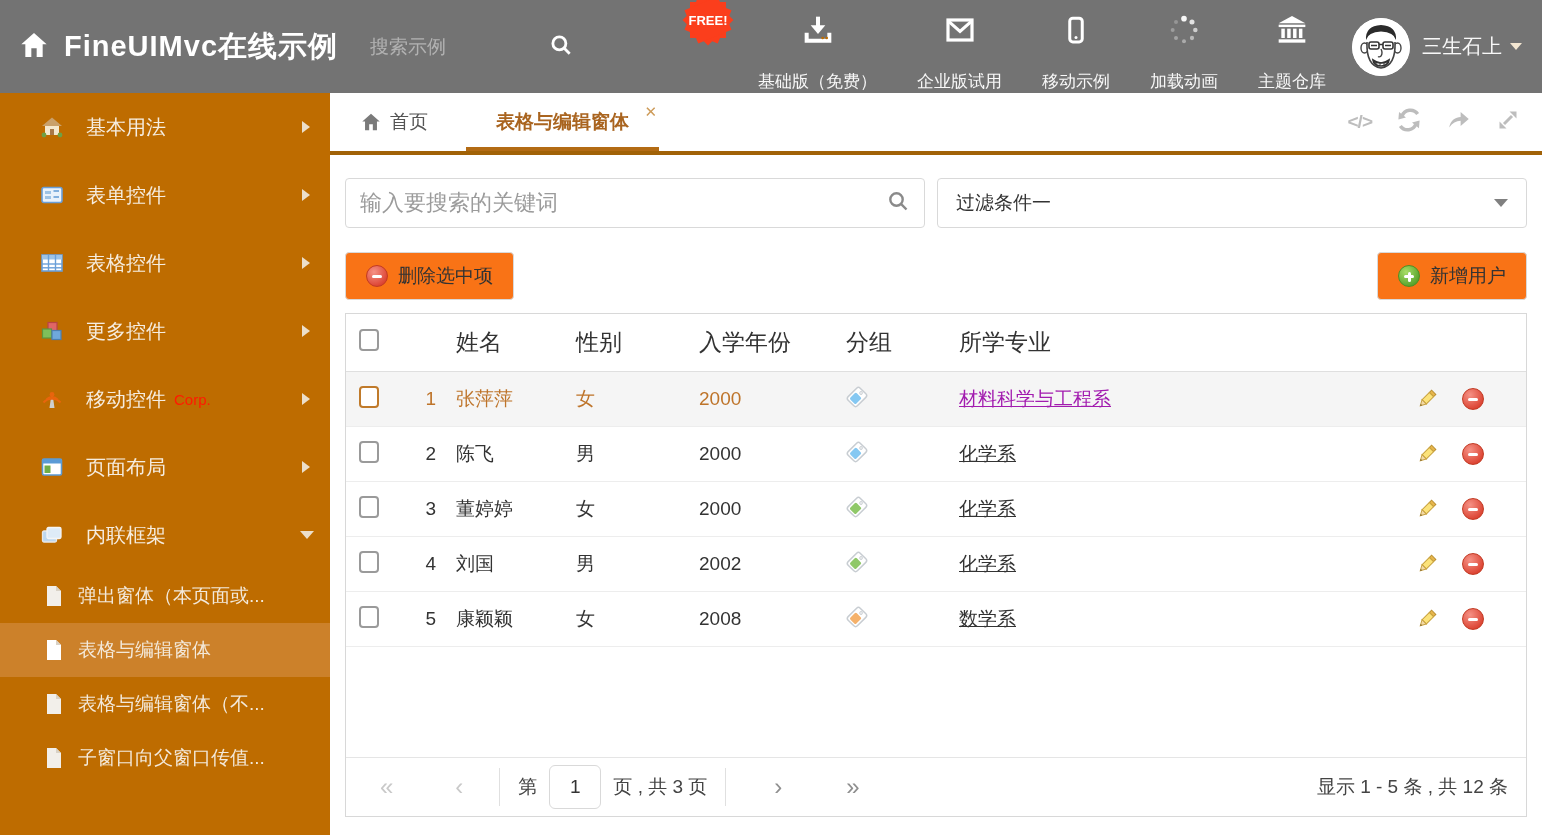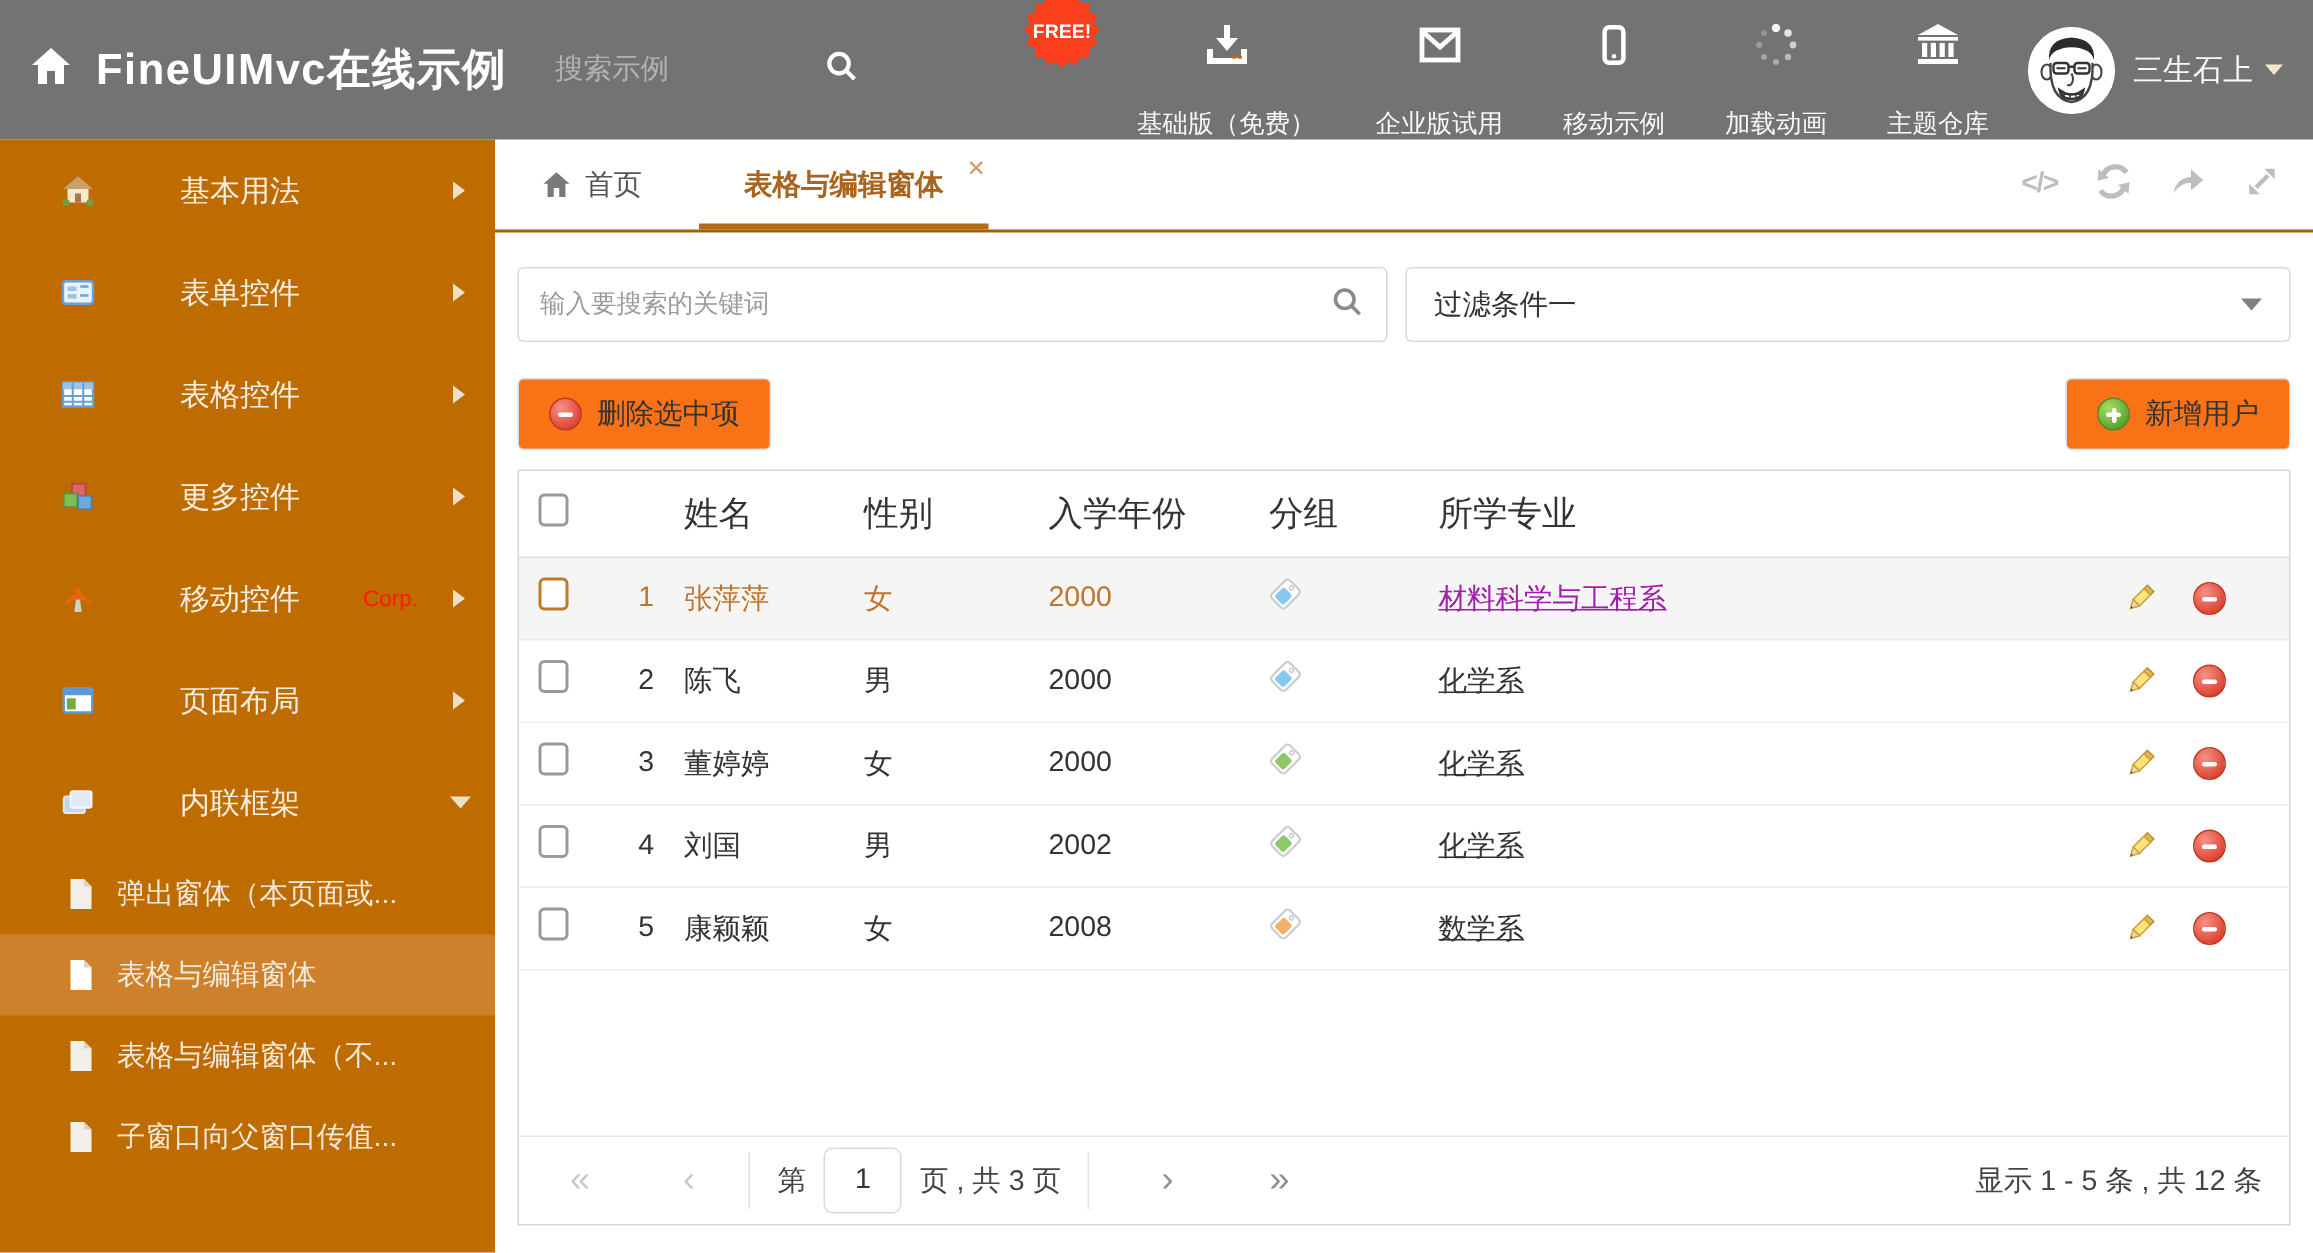--- a/index.html
+++ b/index.html
@@ -21,52 +21,52 @@
   .free-badge { position:absolute; left:-78px; top:-8px; z-index:6; }
   .user { display:flex; align-items:center; margin-right:20px; cursor:pointer; }
   .avatar { width:58px; height:58px; border-radius:50%; background:#fff; overflow:hidden; flex:0 0 auto; }
   .uname { font-size:20px; color:rgba(255,255,255,.95); margin-left:12px; white-space:nowrap; }
   .caret-w { display:inline-block; width:0; height:0; border-left:6px solid transparent;
     border-right:6px solid transparent; border-top:7px solid #f4e7d2; margin-left:8px; vertical-align:middle; }
 
   
   .sidebar { position:absolute; top:93px; left:0; width:330px; bottom:0; background:#BE6C00; }
   .snav { height:68px; display:flex; align-items:center; padding-left:40px; position:relative;
-    color:#f6ede0; font-size:20px; cursor:pointer;gap:34px; }
+    color:#f6ede0; font-size:20px; cursor:pointer; }
   .snav .sic { width:24px; height:24px; margin-right:22px; flex:0 0 auto; }
   .corp { color:#FF1a00; font-size:15px; margin-left:8px; }
   .arr-r { position:absolute; right:20px; width:0; height:0; border-top:6px solid transparent;
     border-bottom:6px solid transparent; border-left:8px solid #ecdfcb; }
   .arr-d { position:absolute; right:16px; width:0; height:0; border-left:7px solid transparent;
     border-right:7px solid transparent; border-top:8px solid #ecdfcb; }
   .ssub { height:54px; display:flex; align-items:center; padding-left:44px; color:#f3e9da;
     font-size:19px; cursor:pointer; }
   .ssub .sic { width:20px; height:22px; margin-right:14px; flex:0 0 auto; }
   .ssub.sel { background:#CC812A; }
 
   
   .main { position:absolute; top:93px; left:330px; right:0; bottom:0; background:#fff; }
 
-  .tabbar { position:absolute; top:0; left:0; right:0; height:62px; border-bottom:2px solid #a16207;
+  .tabbar { position:absolute; top:0; left:0; right:0; height:62px; border-bottom:4px solid #a16207;
     display:flex; align-items:center; }
   .tab-home { display:flex; align-items:center; margin-left:30px; color:#555; font-size:19px; cursor:pointer; }
   .tab-home svg { margin-right:8px; }
   .tab-active { position:relative; margin-left:62px; padding:0 6px; height:100%; display:flex;
     align-items:center; cursor:pointer; }
   .tab-active .t-label { color:#A9641F; font-size:19px; font-weight:bold; }
   .tab-active .t-underline { position:absolute; left:-24px; right:-24px; bottom:0; height:4px; background:#B36B14; }
   .tab-close { position:absolute; top:10px; right:-22px; color:#CD9B59; font-size:15px; font-weight:bold; cursor:pointer; }
   .tab-tools { margin-left:auto; margin-right:22px; display:flex; align-items:center; gap:24px; }
   .tab-tools .tic { cursor:pointer; }
   .code-txt { font-size:19px; font-weight:bold; color:#BDBDBD; letter-spacing:-1px; }
 
   .filter-row { position:absolute; top:85px; left:15px; right:15px; height:50px; }
   .search-box { position:absolute; left:0; width:580px; height:50px; border:1px solid #D9D9D9;
     border-radius:4px; display:flex; align-items:center; padding:0 14px; background:#fff; }
-  .search-box input { flex:1; border:none; outline:none; font-size:17px; color:#1d4ed8;
+  .search-box input { flex:1; border:none; outline:none; font-size:22px; color:#1d4ed8;
     font-family:"Liberation Sans",sans-serif; }
   .search-box input::placeholder { color:#9B9B9B; }
   .filter-box { position:absolute; left:592px; right:0; height:50px; border:1px solid #D9D9D9;
     border-radius:4px; display:flex; align-items:center; padding:0 18px; background:#fff;
     font-size:19px; color:#333; cursor:pointer; }
   .caret-g { margin-left:auto; width:0; height:0; border-left:7px solid transparent;
     border-right:7px solid transparent; border-top:8px solid #808080; }
 
   .toolbar { position:absolute; top:159px; left:15px; right:15px; height:48px; }
   .btn { height:48px; border:1px solid #D9D9D9; border-radius:4px; background:#f97316; display:inline-flex;

